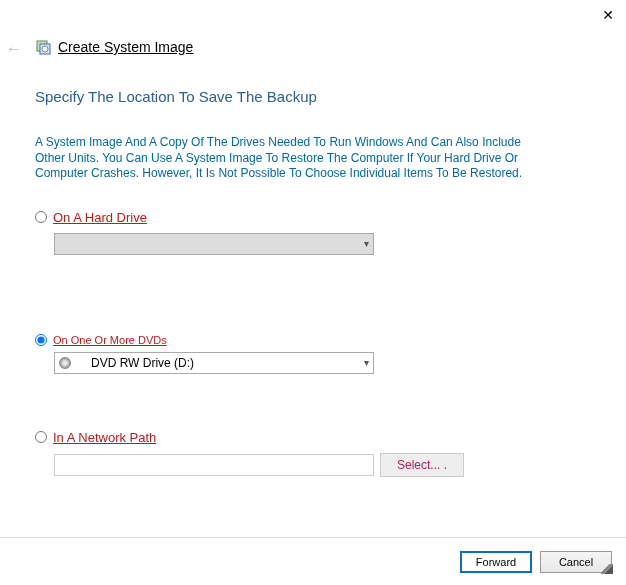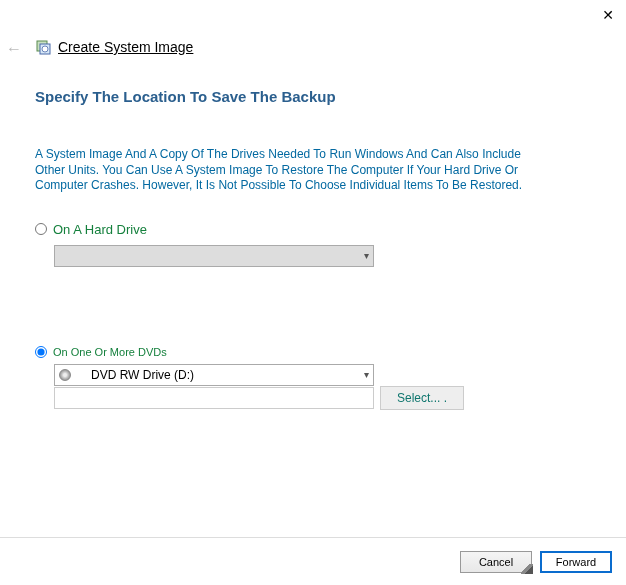--- a/index.html
+++ b/index.html
@@ -52,43 +52,44 @@
     }
     .content {
       position: absolute;
       top: 88px;
       left: 35px;
       right: 30px;
     }
     .subtitle {
       font-size: 15px;
       color: #2b5f8e;
-      font-weight: 700;
-      margin-bottom: 42px;
+      font-weight: 400;
+      margin-bottom: 30px;
     }
     .description {
       font-size: 12px;
       color: #0369a1;
       line-height: 1.3;
       margin-bottom: 28px;
       max-width: 505px;
     }
     .radio-row {
       display: flex;
       align-items: center;
       gap: 6px;
       margin-bottom: 6px;
     }
     .radio-row input[type="radio"] {
       width: 12px;
       height: 12px;
     }
     .radio-label {
       font-size: 13px;
-      color: #15803d;
+      color: #b91c1c;
+      text-decoration: underline;
     }
     .radio-label.small {
       font-size: 11px;
     }
     .select-box {
       margin-left: 19px;
       width: 320px;
       height: 22px;
       border: 1px solid #aaa;
       background: #fff;
@@ -126,21 +127,21 @@
       border: 1px solid #ccc;
       background: #fff;
       padding: 2px 4px;
       font-size: 12px;
     }
     .select-btn {
       width: 84px;
       height: 24px;
       border: 1px solid #ccc;
       background: #eee;
-      color: #0f766e;
+      color: #be185d;
       font-size: 12px;
       cursor: default;
     }
     .net-row {
       display: flex;
       align-items: center;
       gap: 6px;
       margin-left: 0;
     }
     .group-hd { margin-bottom: 8px; }
@@ -221,22 +222,26 @@
     <span class="radio-label small">On One Or More DVDs</span>
   </div>
   <div class="select-box">
     <span class="select-content">
       <span class="disc-icon"></span>
       <span>DVD RW Drive (D:)</span>
     </span>
     <span class="chev">▾</span>
   </div>
 
+  <div class="radio-row group-net">
+    <input type="radio" name="loc" style="">
+    <span class="radio-label">In A Network Path</span>
+  </div>
   <div class="net-row">
     <input class="text-input" type="text" value="" style="">
     <button class="select-btn" disabled="">Select... .</button>
   </div>
 </div>
 
 <div class="footer">
+  <button class="btn primary">Forward</button>
   <button class="btn cancel-style">Cancel</button>
-  <button class="btn primary">Forward</button>
 </div>
 
 </body></html>

